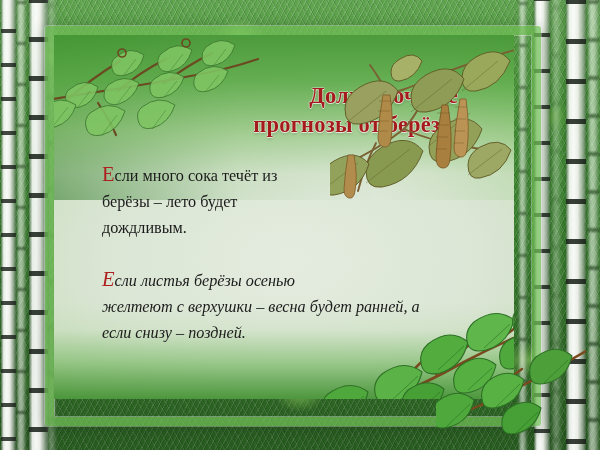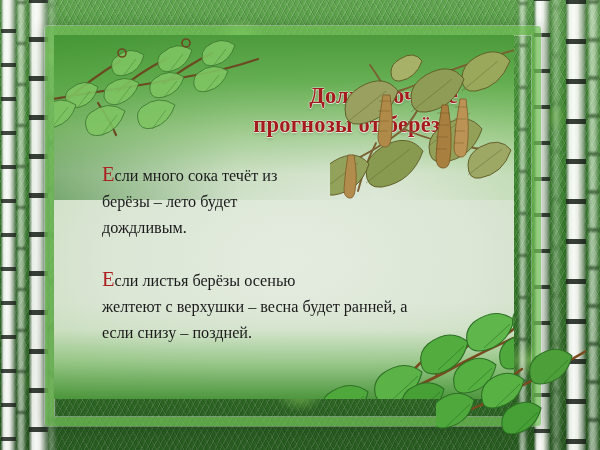--- a/index.html
+++ b/index.html
@@ -179,21 +179,21 @@
   .body-text {
     position: absolute;
     left: 48px;
     top: 128px;
     right: 8px;
     color: #1b1b1b;
     font-size: 16.2px;
     line-height: 1.62;
   }
   .para { margin: 0 0 26px 0; white-space: pre-line; }
-  .para:last-child { margin-bottom: 16px; }
+  .para:last-child { margin-bottom: 16px; font-style: italic; }
   .dropcap {
     color: #ae1f1f;
     font-size: 20.5px;
     line-height: 1;
   }
 
   
   .branch-tr {
     position: absolute;
     right: -6px;

